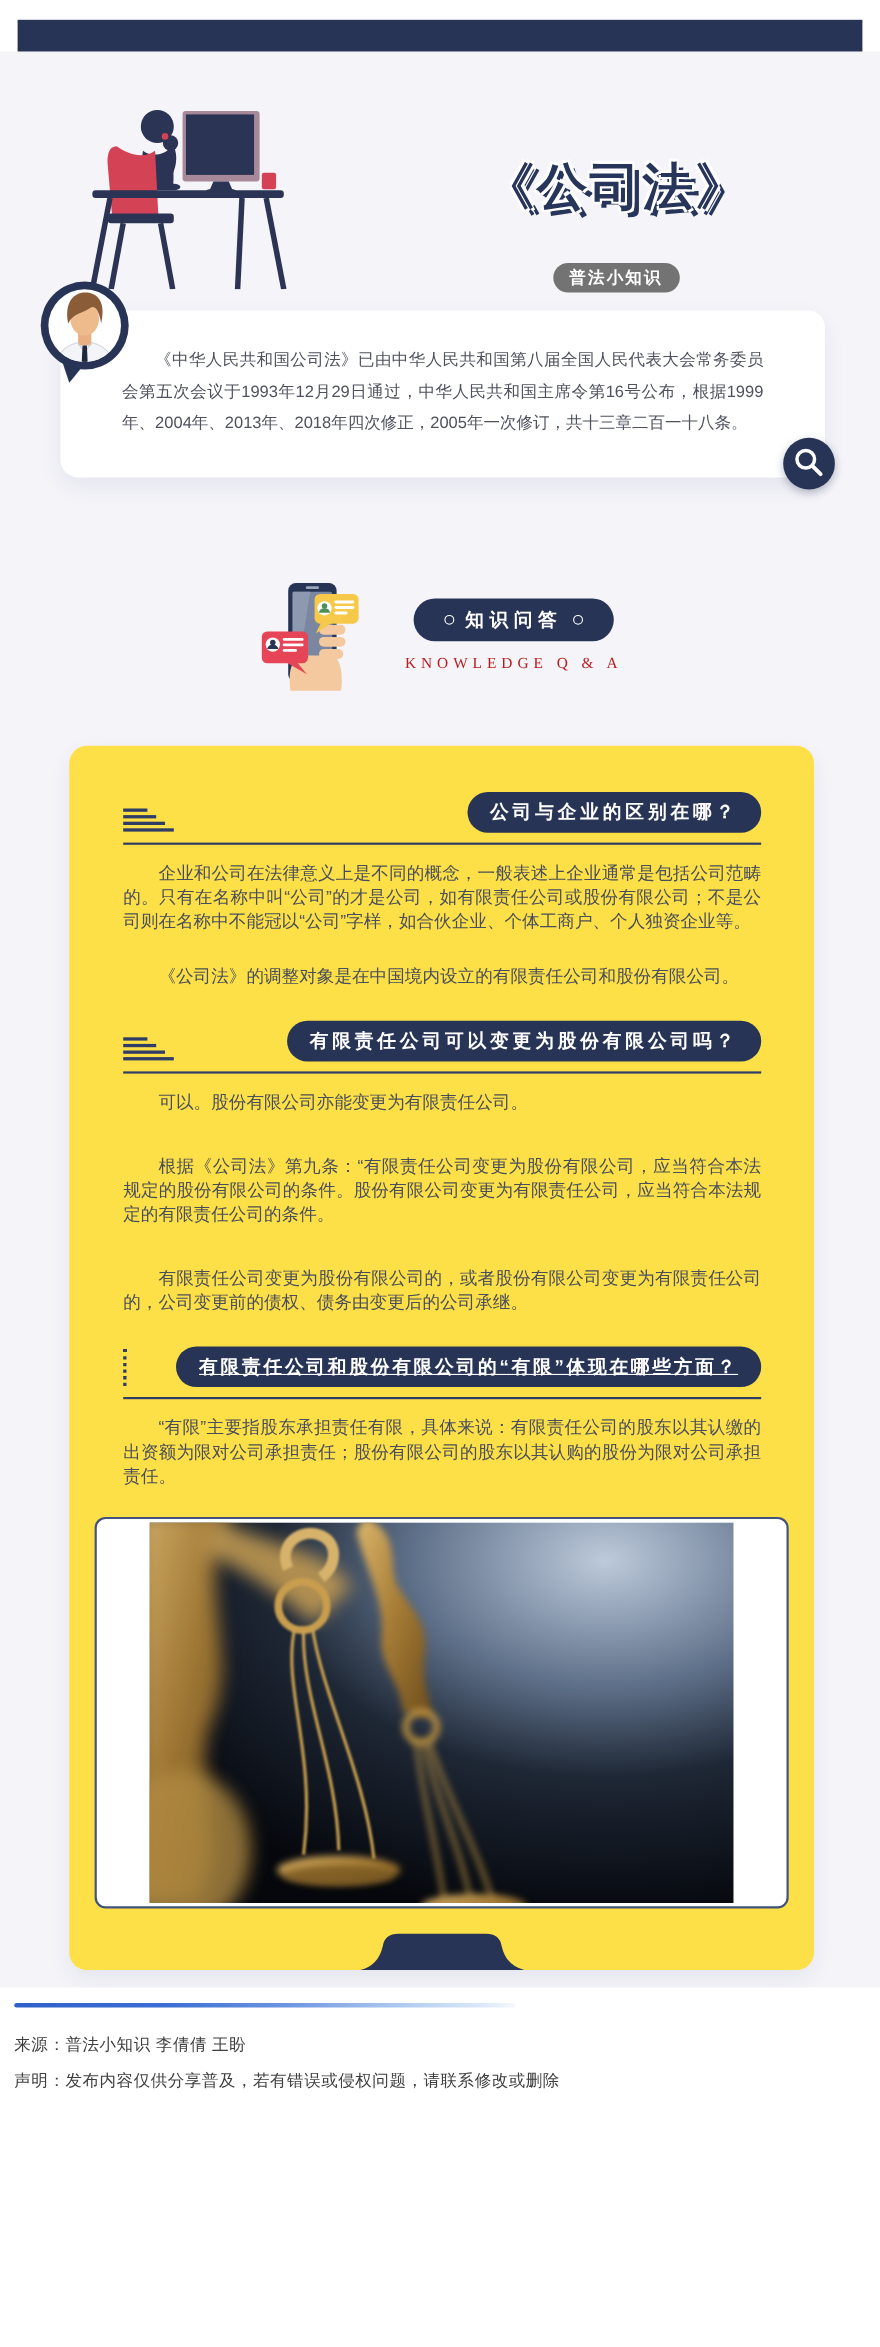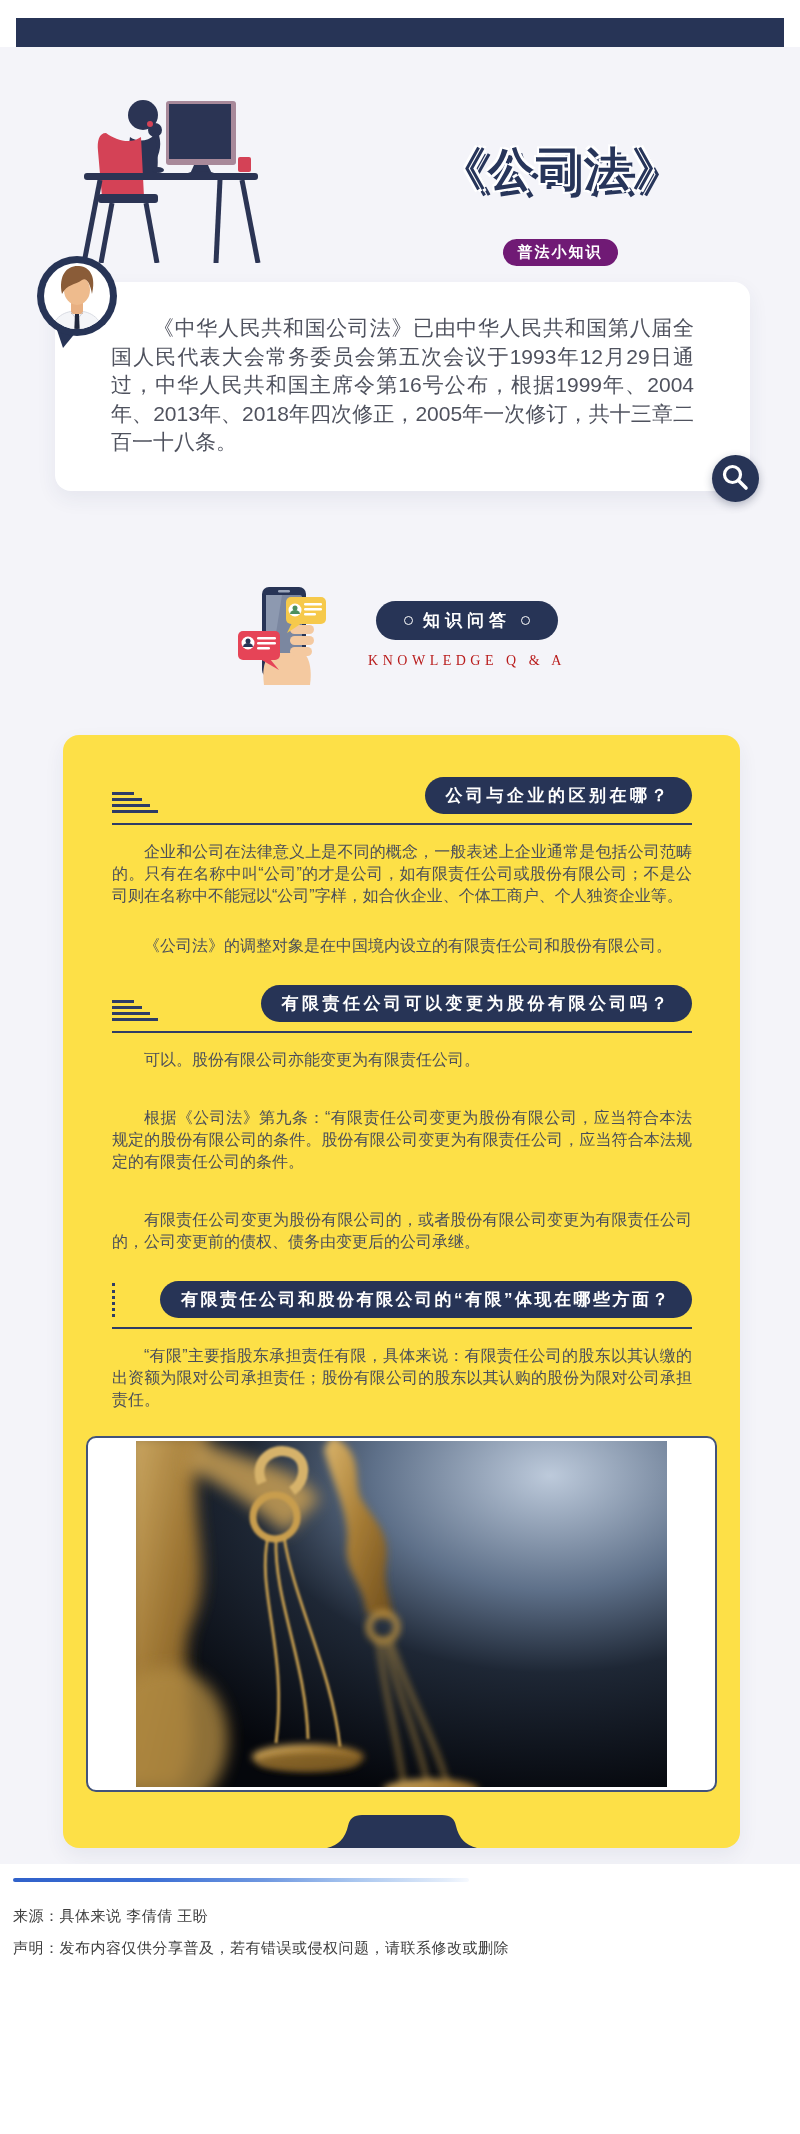--- a/index.html
+++ b/index.html
@@ -13,28 +13,28 @@
   
   .main{background:#f4f4f9;padding-bottom:16px;}
 
   
   .hero{position:relative;height:235px;}
   .desk-ill{position:absolute;left:70px;top:28px;width:200px;height:188px;}
   .hero-title{position:absolute;left:400px;top:92px;width:320px;text-align:center;
     font-size:46px;font-weight:900;color:#27355a;letter-spacing:2px;
     text-shadow:-2px -2px 0 #fff,2px -2px 0 #fff,-2px 2px 0 #fff,2px 2px 0 #fff,6px 6px 0 #27355a;}
   .hero-badge-row{position:absolute;left:400px;top:192px;width:320px;display:flex;justify-content:center;}
-  .hero-badge{background:#701a75;color:#fff;font-size:15px;font-weight:bold;letter-spacing:2px;
+  .hero-badge{background:#737373;color:#fff;font-size:15px;font-weight:bold;letter-spacing:2px;
     padding:4px 15px;border-radius:15px;}
 
   
   .intro-wrap{position:relative;margin:0 50px 0 55px;}
   .intro-card{position:relative;background:#fff;border-radius:16px;padding:32px 56px 34px;
     box-shadow:0 8px 20px rgba(45,55,95,.07);}
-  .intro-text{margin:0;font-size:21px;line-height:28.5px;color:#4f525e;text-align:justify;text-indent:2em;}
+  .intro-text{margin:0;font-size:15px;line-height:28.5px;color:#4f525e;text-align:justify;text-indent:2em;}
   .avatar{position:absolute;left:-20px;top:-28px;width:84px;height:96px;}
   .search-btn{position:absolute;right:-9px;bottom:-11px;width:47px;height:47px;border-radius:50%;
     background:#273456;display:flex;align-items:center;justify-content:center;box-shadow:0 3px 8px rgba(30,40,70,.3);}
 
   
   .qa-heading{margin-top:90px;display:flex;justify-content:center;align-items:center;gap:38px;}
   .phone-ill{width:96px;height:108px;}
   .qa-head-text{display:flex;flex-direction:column;align-items:center;}
   .qa-pill{background:#273456;color:#fff;border-radius:20px;height:39px;display:flex;align-items:center;
     padding:0 18px;font-size:17px;font-weight:bold;letter-spacing:5px;}
@@ -218,21 +218,21 @@
             <span class="q-pill">有限责任公司可以变更为股份有限公司吗？</span>
           </div>
           <p class="para">可以。股份有限公司亦能变更为有限责任公司。</p>
           <p class="para gap">根据《公司法》第九条：“有限责任公司变更为股份有限公司，应当符合本法规定的股份有限公司的条件。股份有限公司变更为有限责任公司，应当符合本法规定的有限责任公司的条件。</p>
           <p class="para gap">有限责任公司变更为股份有限公司的，或者股份有限公司变更为有限责任公司的，公司变更前的债权、债务由变更后的公司承继。</p>
         </div>
 
         <div class="sec">
           <div class="sec-head">
             <span class="dots-icon"></span>
-            <span class="q-pill" style="letter-spacing:2.5px;">有限责任公司和股份有限公司的“有限”体现在哪些方面？</span>
+            <span class="q-pill" style="letter-spacing:2.5px;text-decoration:underline;">有限责任公司和股份有限公司的“有限”体现在哪些方面？</span>
           </div>
           <p class="para">“有限”主要指股东承担责任有限，具体来说：有限责任公司的股东以其认缴的出资额为限对公司承担责任；股份有限公司的股东以其认购的股份为限对公司承担责任。</p>
         </div>
 
       </div>
 
       <div class="photo-frame">
         <svg class="scales" viewBox="0 0 531 346">
           <defs>
             <radialGradient id="bgG" cx="0.78" cy="0.10" r="0.95">
@@ -289,17 +289,17 @@
 
       <svg class="stand" width="150" height="36" viewBox="0 0 150 36">
         <path d="M0,36 Q17,32 21,14 Q23,3 35,3 L115,3 Q127,3 129,14 Q133,32 150,36 Z" fill="#273456"></path>
       </svg>
     </div>
 
   </div>
 
   <div class="footer">
     <div class="divider"></div>
-    <p class="f-line">来源：具体来说 李倩倩 王盼</p>
+    <p class="f-line">来源：普法小知识 李倩倩 王盼</p>
     <p class="f-line">声明：发布内容仅供分享普及，若有错误或侵权问题，请联系修改或删除</p>
   </div>
 
 </div>
 
 </body></html>

